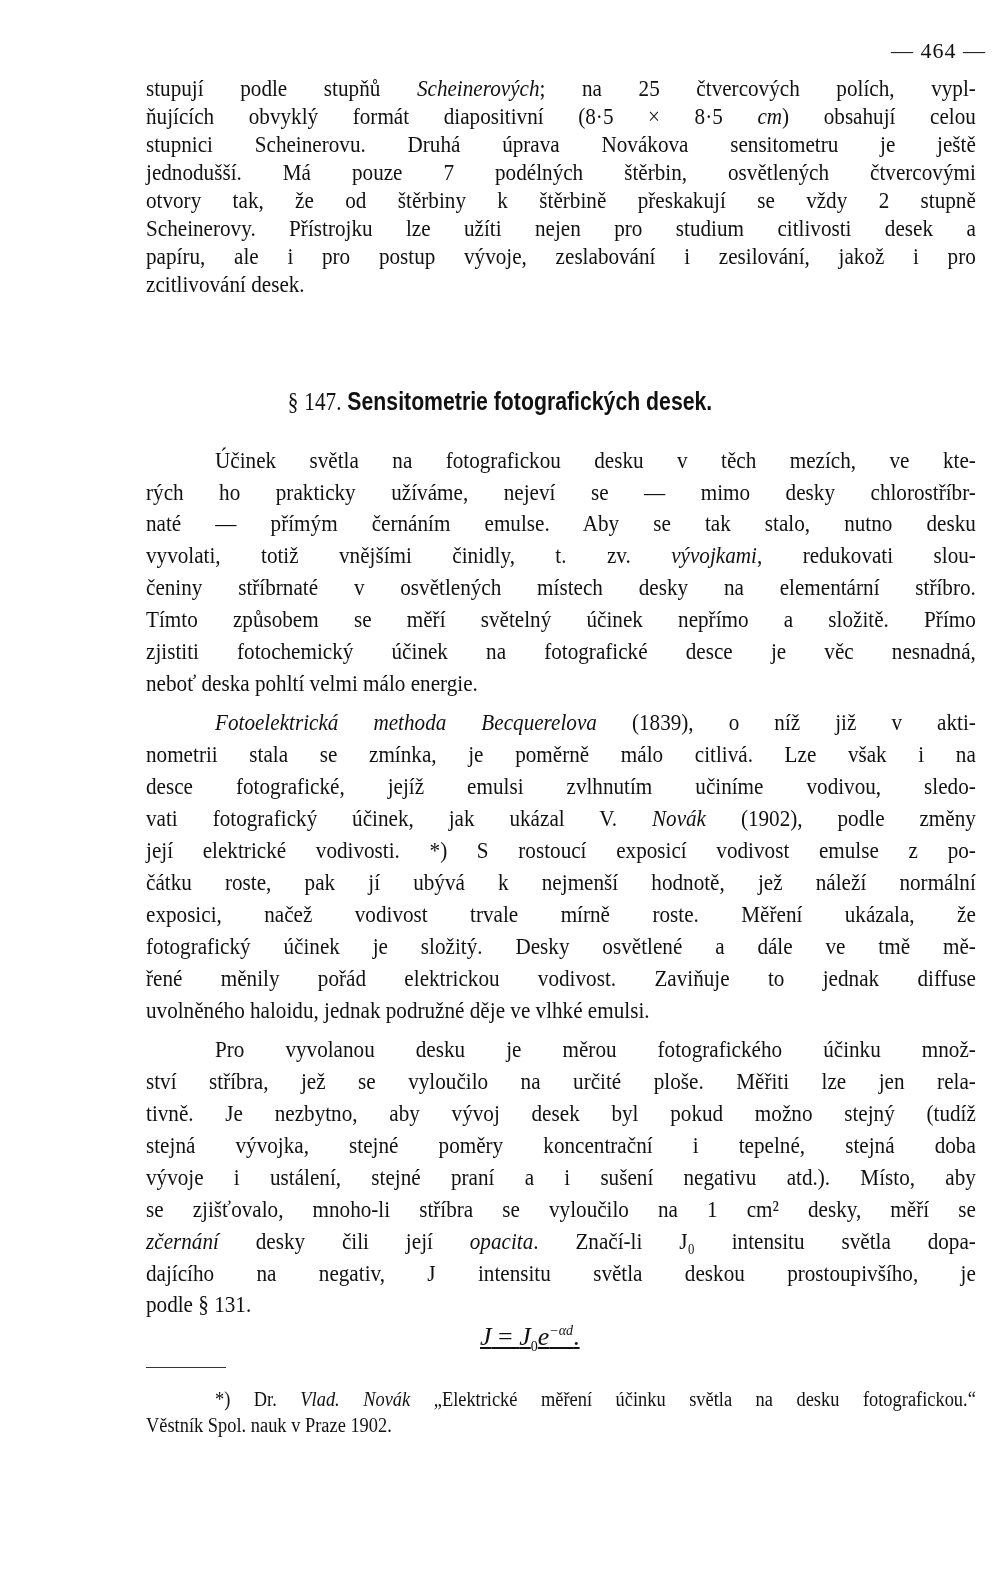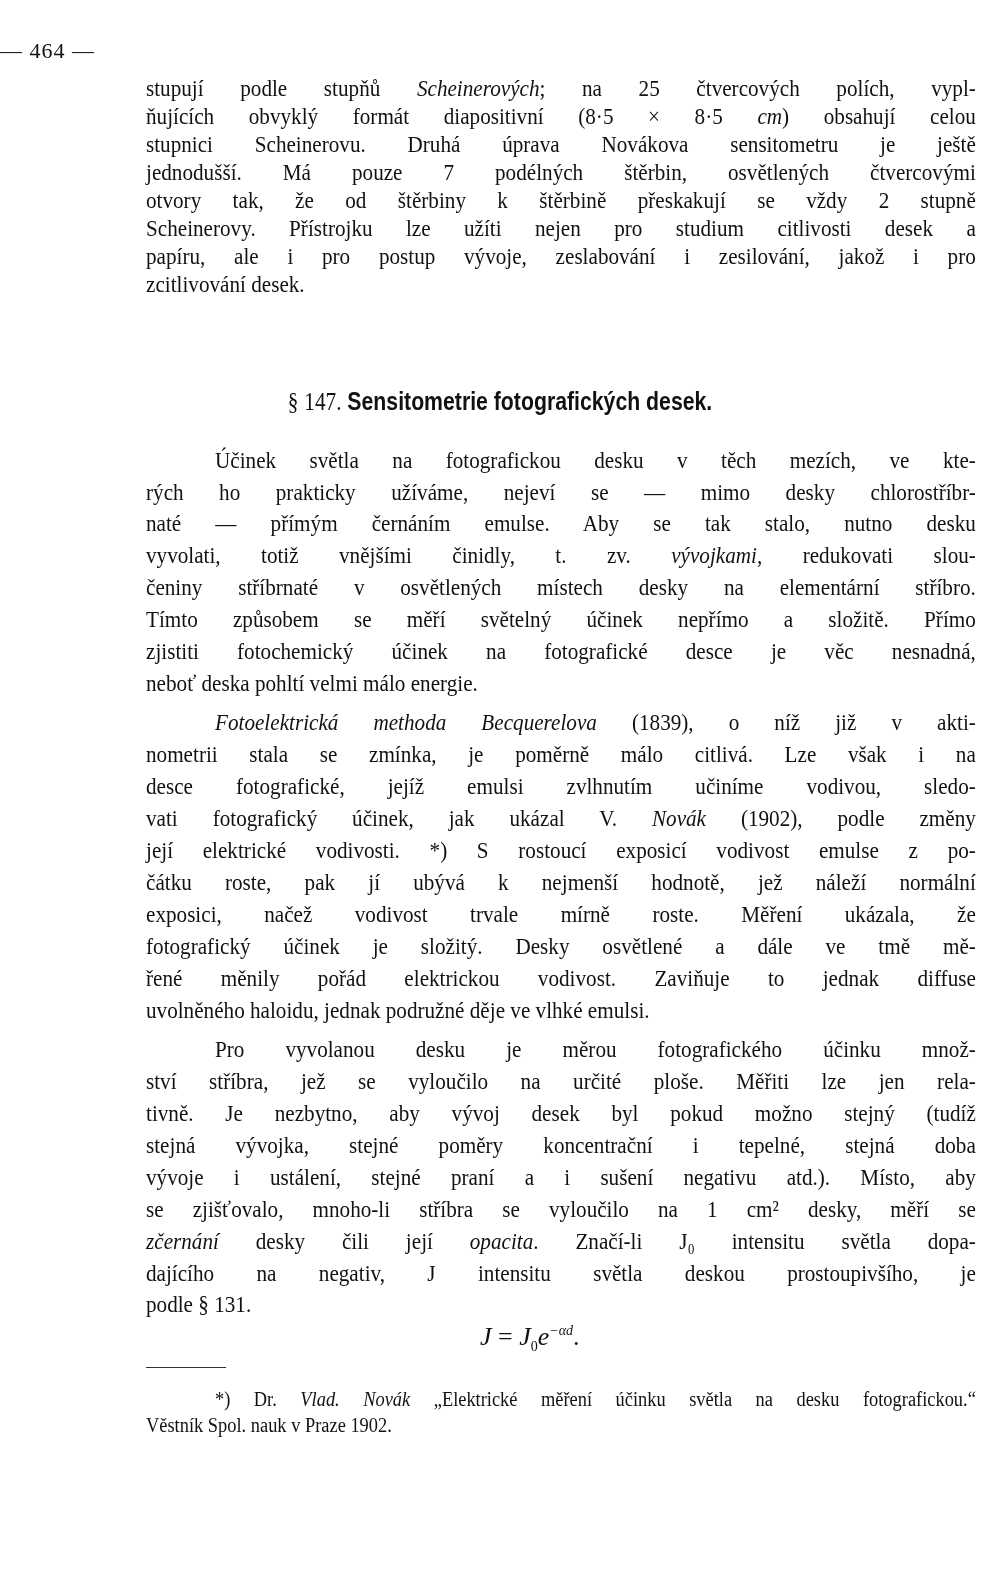--- a/index.html
+++ b/index.html
@@ -1,30 +1,30 @@
 <!DOCTYPE html>
 <html><head>
   <meta charset="utf-8">
   <style>
     html, body { margin: 0; padding: 0; background: #ffffff; }
     body { width: 1000px; height: 1577px; position: relative; overflow: hidden;
            font-family: "Liberation Serif", "DejaVu Serif", serif; color: #111; }
-    .page-num { position: absolute; top: 38px; left: 0; width: 986px; text-align: left;
+    .page-num { position: absolute; top: 38px; left: 0; width: 986px; text-align: right;
                 font-size: 22px; letter-spacing: 1px; }
     .line { position: absolute; left: 146px; width: 830px; font-size: 23px; line-height: 30px;
             white-space: nowrap; text-align: justify; text-align-last: justify;
             transform-origin: left top; transform: scaleX(0.92); width: 902px; }
     .line.last { text-align-last: left; }
     .line.indent { left: 215px; width: 827px; }
     .heading { position: absolute; top: 387px; left: 0; width: 1000px; text-align: center;
                font-family: "Liberation Sans", "DejaVu Sans", sans-serif; font-weight: bold;
                font-size: 25px; transform: scaleX(0.85); }
     .heading .sect { font-family: "Liberation Serif", serif; font-weight: normal; }
     i { font-style: italic; }
-    .formula { position: absolute; top: 1322px; left: 480px; font-size: 26px; font-style: italic; }
+    .formula { position: absolute; top: 1322px; left: 480px; font-size: 26px; font-style: italic; text-decoration: underline; }
     .formula sub { font-size: 14px; font-style: normal; }
     .formula sup { font-size: 14px; }
     .fn-rule { position: absolute; top: 1367px; left: 146px; width: 80px; height: 1px; background: #333; }
     .fn { font-size: 20px; }
   </style>
 </head>
 <body>
 
 <div class="page-num">— 464 —</div>
 

